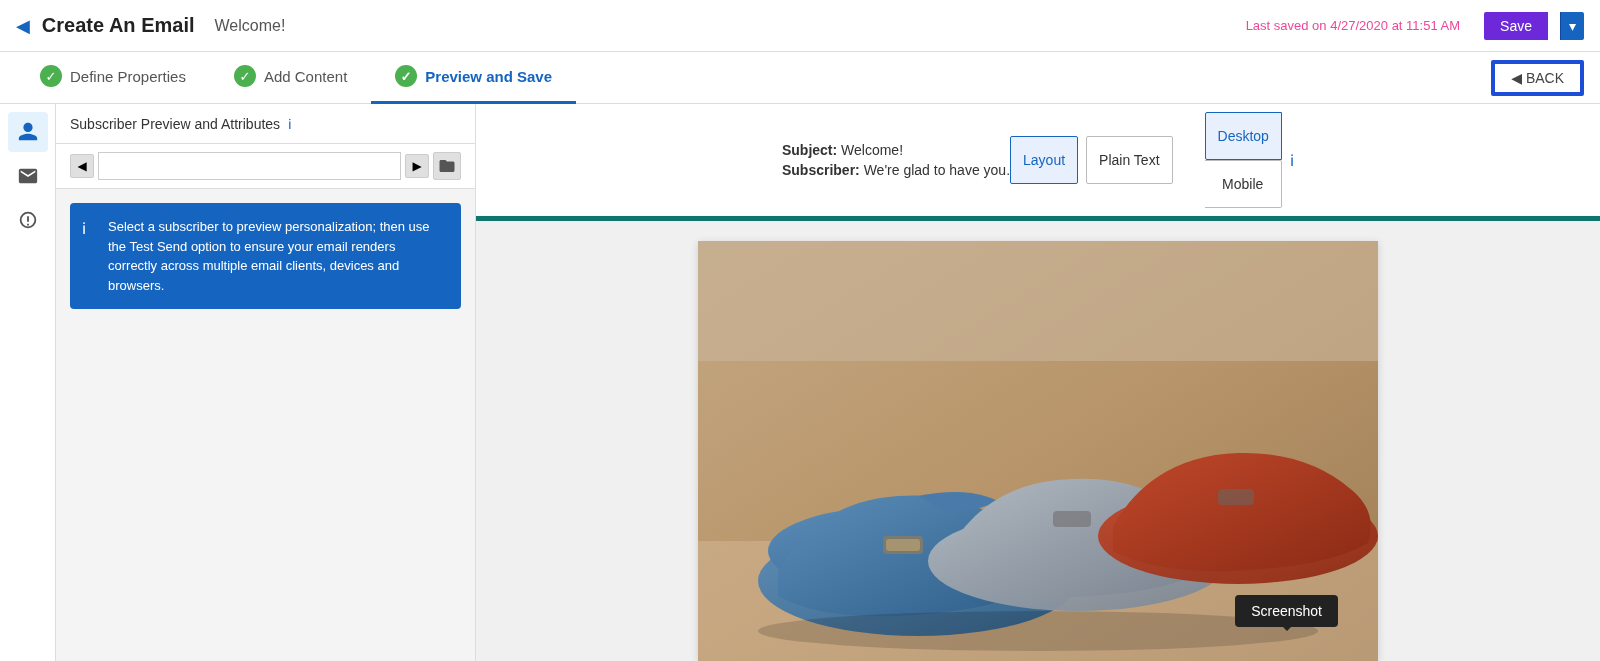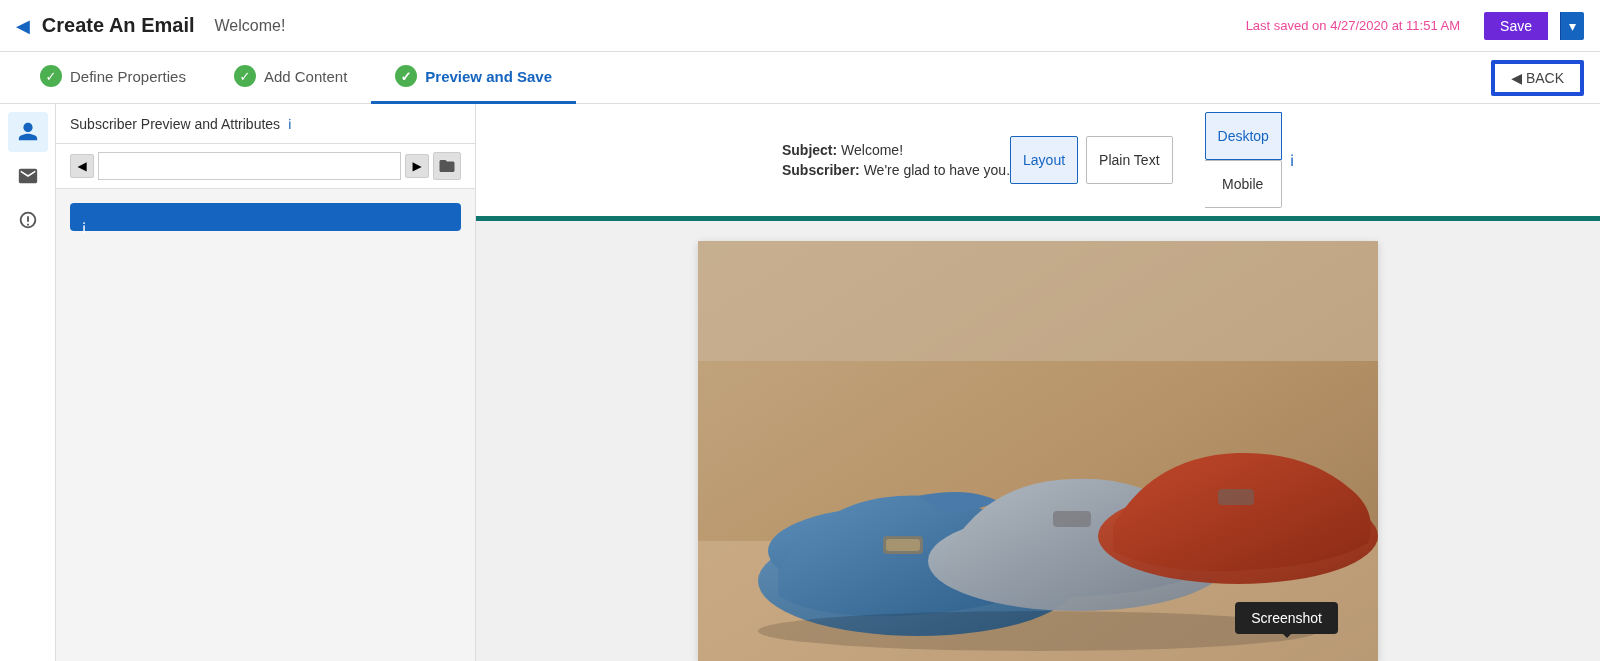--- a/index.html
+++ b/index.html
@@ -317,21 +317,21 @@
       justify-content: center;
     }
     .shoes-svg {
       width: 100%;
       height: 100%;
     }
 
     
     .screenshot-tooltip {
       position: absolute;
-      bottom: 27px;
+      bottom: 34px;
       right: 40px;
       background: #222;
       color: #fff;
       padding: 8px 16px;
       font-size: 14px;
       border-radius: 4px;
       cursor: pointer;
     }
     .screenshot-tooltip::after {
       content: '';
@@ -422,20 +422,21 @@
       <input class="subscriber-input" type="text" placeholder="" style="">
       <div class="nav-arrow">▶</div>
       <div class="folder-icon-btn">
         <svg width="18" height="18" viewBox="0 0 24 24" fill="#555">
             <path d="M10 4H4c-1.1 0-2 .9-2 2v12c0 1.1.9 2 2 2h16c1.1 0 2-.9 2-2V8c0-1.1-.9-2-2-2h-8l-2-2z"></path>
           </svg>
       </div>
     </div>
     <div class="info-box">
       <span class="info-box-icon">ℹ</span>
+      <span>Select a subscriber to preview personalization; then use the Test Send option to ensure your email renders correctly across multiple email clients, devices and browsers.</span>
     </div>
   </div>
 
   <div class="right-panel">
     <div class="right-panel-header">
       <div class="subject-preheader">
         <div class="subject-line">
           <span class="subject-label">Subject:</span>
           <span>Welcome!</span>
         </div>

